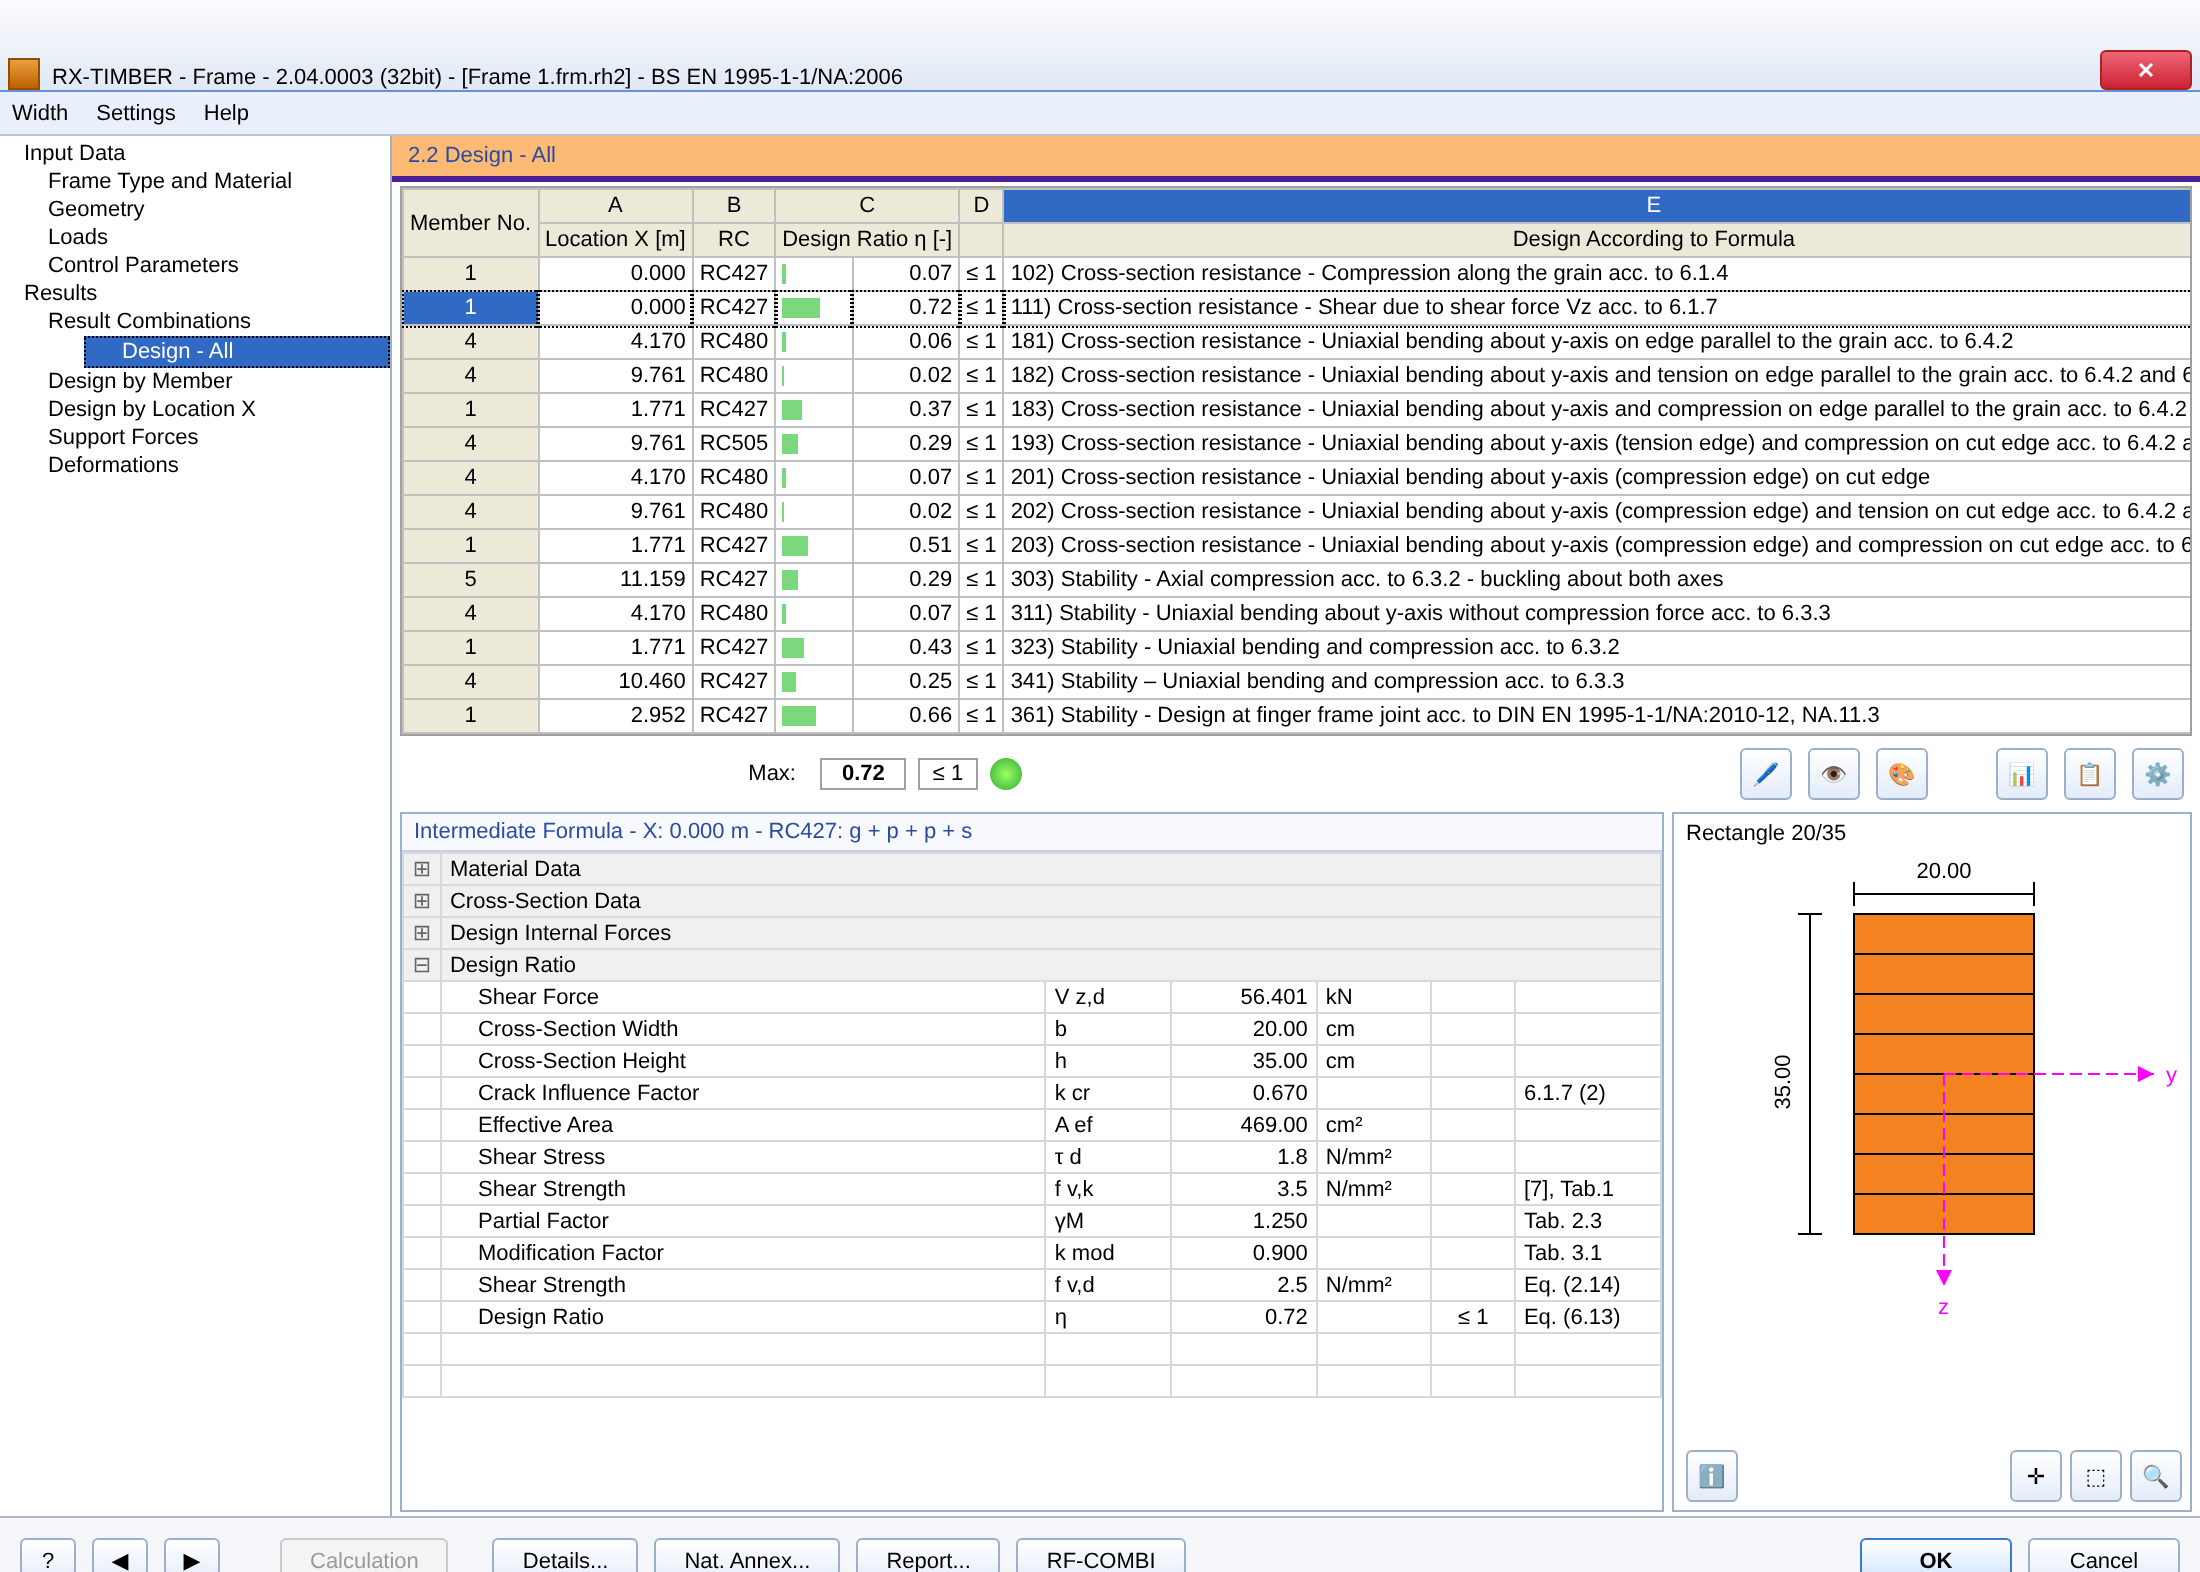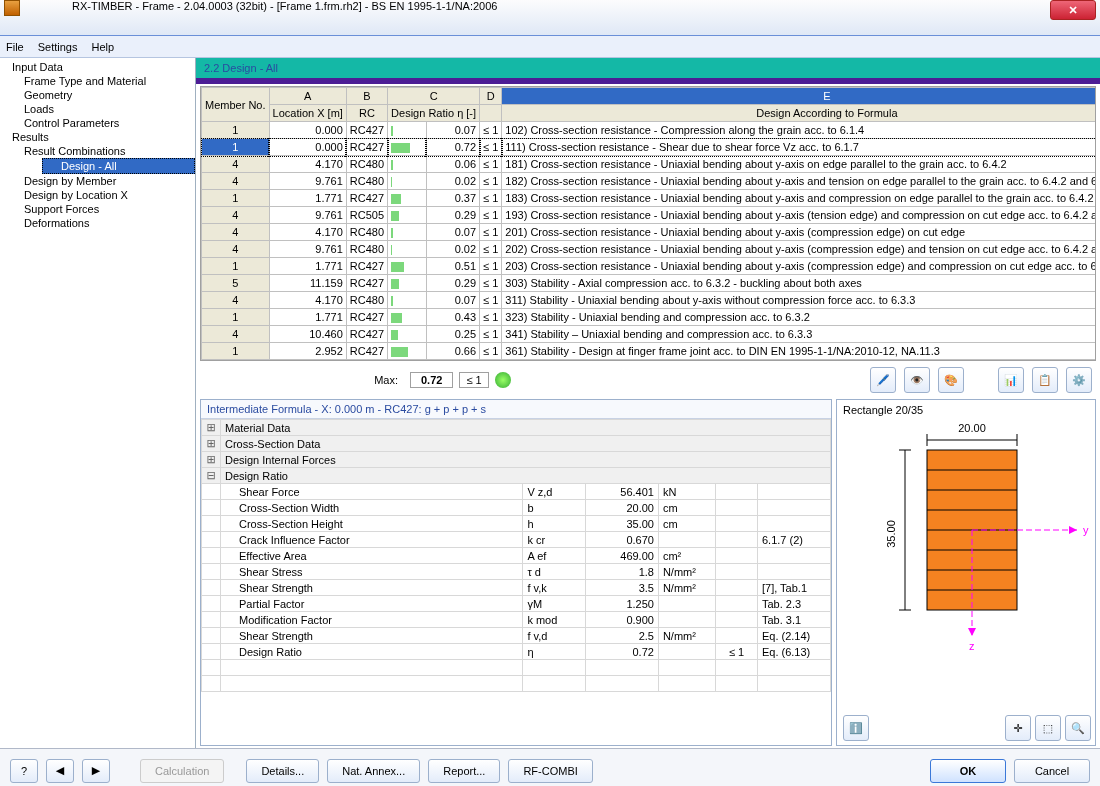--- a/index.html
+++ b/index.html
@@ -1,39 +1,39 @@
 <!DOCTYPE html>
 <html><head>
 <meta charset="utf-8">
 <style>
 * { box-sizing: border-box; margin: 0; padding: 0; font-family: "Segoe UI", Tahoma, sans-serif; font-size: 11px; }
 body { background: #fff; width: 1100px; height: 786px; overflow: hidden; }
 
 
-.titlebar { height: 36px; background: linear-gradient(#fcfcfd, #dfe8f6); display: flex; align-items: flex-start; padding: 0 4px; border-bottom: 1px solid #6a8fd8; gap: 46px; }
+.titlebar { height: 46px; background: linear-gradient(#fcfcfd, #dfe8f6); display: flex; align-items: flex-end; padding: 0 4px; border-bottom: 1px solid #6a8fd8; }
 .titlebar .appicon { width: 16px; height: 16px; margin-right: 6px; background: linear-gradient(#e8a040, #c06000); border: 1px solid #905000; }
 .titlebar .title { flex: 1; color: #000; }
 .titlebar .close { width: 46px; height: 20px; background: linear-gradient(#e67,#c23); border: 1px solid #a22; border-radius: 3px; display:flex; align-items:center; justify-content:center; color:#fff; font-weight:bold; }
 
 
 .menubar { height: 22px; background: #eaf0fb; border-bottom: 1px solid #b5c5e0; display: flex; align-items: center; padding: 0 6px; gap: 14px; }
 .menubar span { color: #000; }
 
 
 .workspace { display: flex; height: calc(786px - 30px - 22px - 44px); }
 .sidebar { width: 196px; border-right: 1px solid #a0b0c0; background: #fff; padding: 2px 0; overflow:auto;}
 .tree-root { padding-left: 6px; }
 .tree-item { padding: 1px 4px 1px 18px; cursor: default; white-space: nowrap; }
 .tree-item.root { padding-left: 6px; }
 .tree-item.selected { background: #316ac5; color: #fff; border: 1px dotted #000; margin-left: 36px; }
 
 .content { flex: 1; display: flex; flex-direction: column; background: #fff; overflow: hidden; }
 
 
-.section-title { padding: 4px 8px; color: #2a4ba0; font-weight: normal; border-bottom: 6px solid #4c1d95; background:#14b8a6; }
+.section-title { padding: 4px 8px; color: #2a4ba0; font-weight: normal; border-bottom: 3px solid #4c1d95; background:#fdba74; }
 
 
 .grid { border: 1px solid #a0a0a0; margin: 2px 4px; font-size:11px; overflow:hidden; }
 .grid table { border-collapse: collapse; width: 100%; }
 .grid th, .grid td { border: 1px solid #c0c0c0; padding: 0 3px; height: 17px; white-space: nowrap; overflow:hidden; }
 .grid th { background: #ece9d8; font-weight: normal; text-align:center; }
 .grid th.colsel { background: #316ac5; color:#fff; }
 .grid .rowhdr { background: #ece9d8; text-align:center; width: 30px;}
 .grid .rowhdr.sel { background:#316ac5; color:#fff;}
 .grid tr.sel td { background:#fff; outline:1px dotted #000;}
@@ -81,21 +81,21 @@
 </head>
 <body>
 
 <div class="titlebar">
   <div class="appicon"></div>
   <div class="title">RX-TIMBER - Frame - 2.04.0003 (32bit) - [Frame 1.frm.rh2] - BS EN 1995-1-1/NA:2006</div>
   <div class="close">✕</div>
 </div>
 
 <div class="menubar">
-  <span>File</span>
+  <span>Width</span>
   <span>Settings</span>
   <span>Help</span>
 </div>
 
 <div class="workspace">
 
   <div class="sidebar">
     <div class="tree-root">
       <div class="tree-item root">Input Data</div>
       <div class="tree-item">Frame Type and Material</div>

